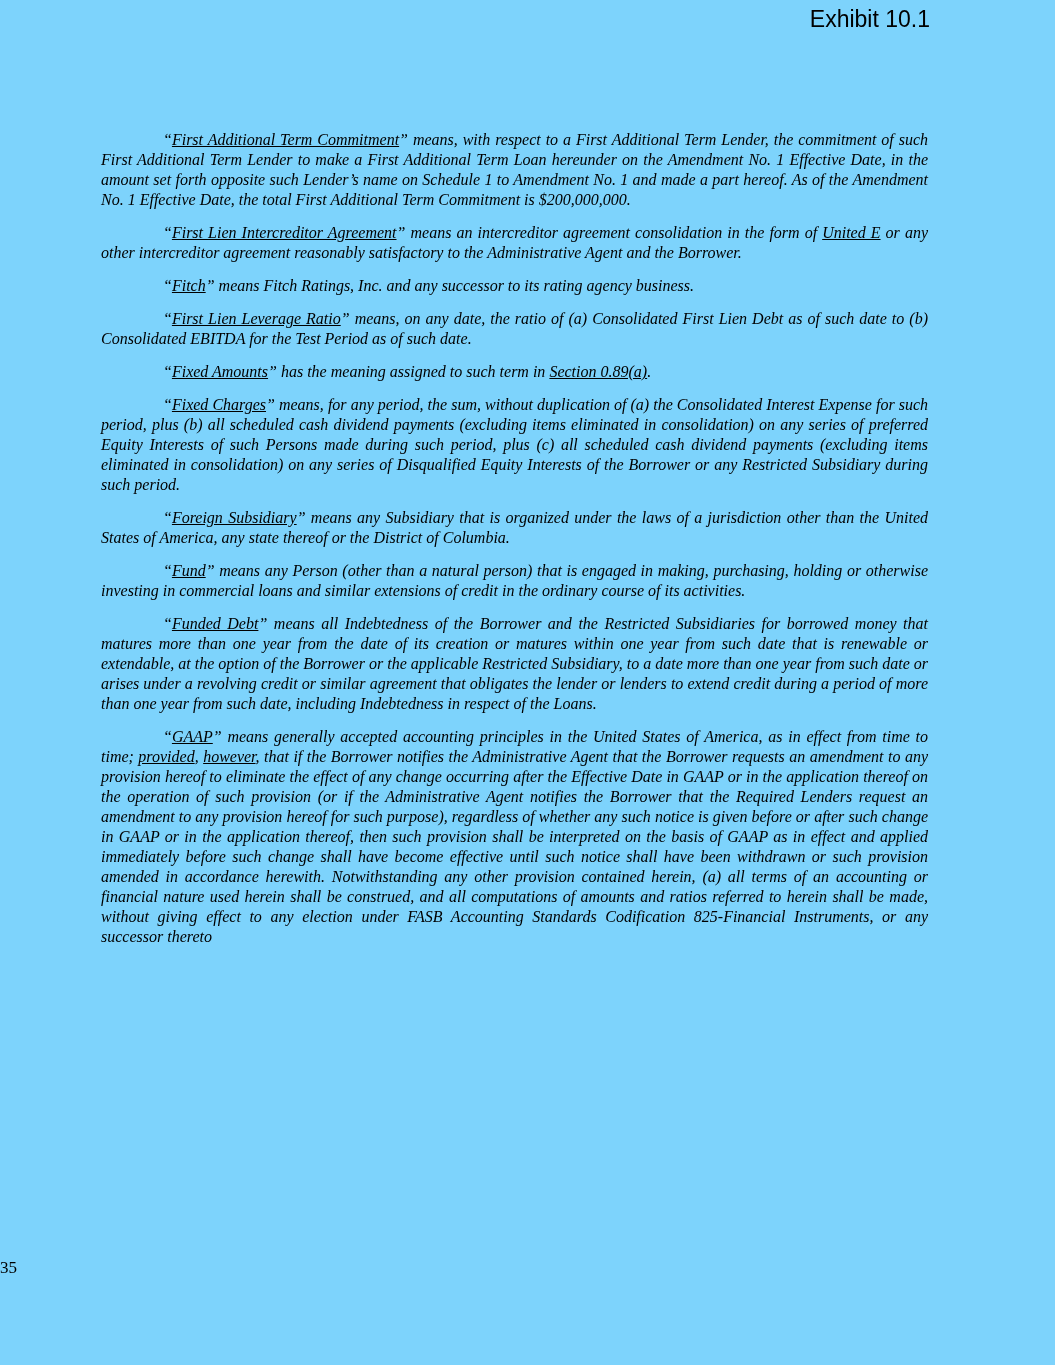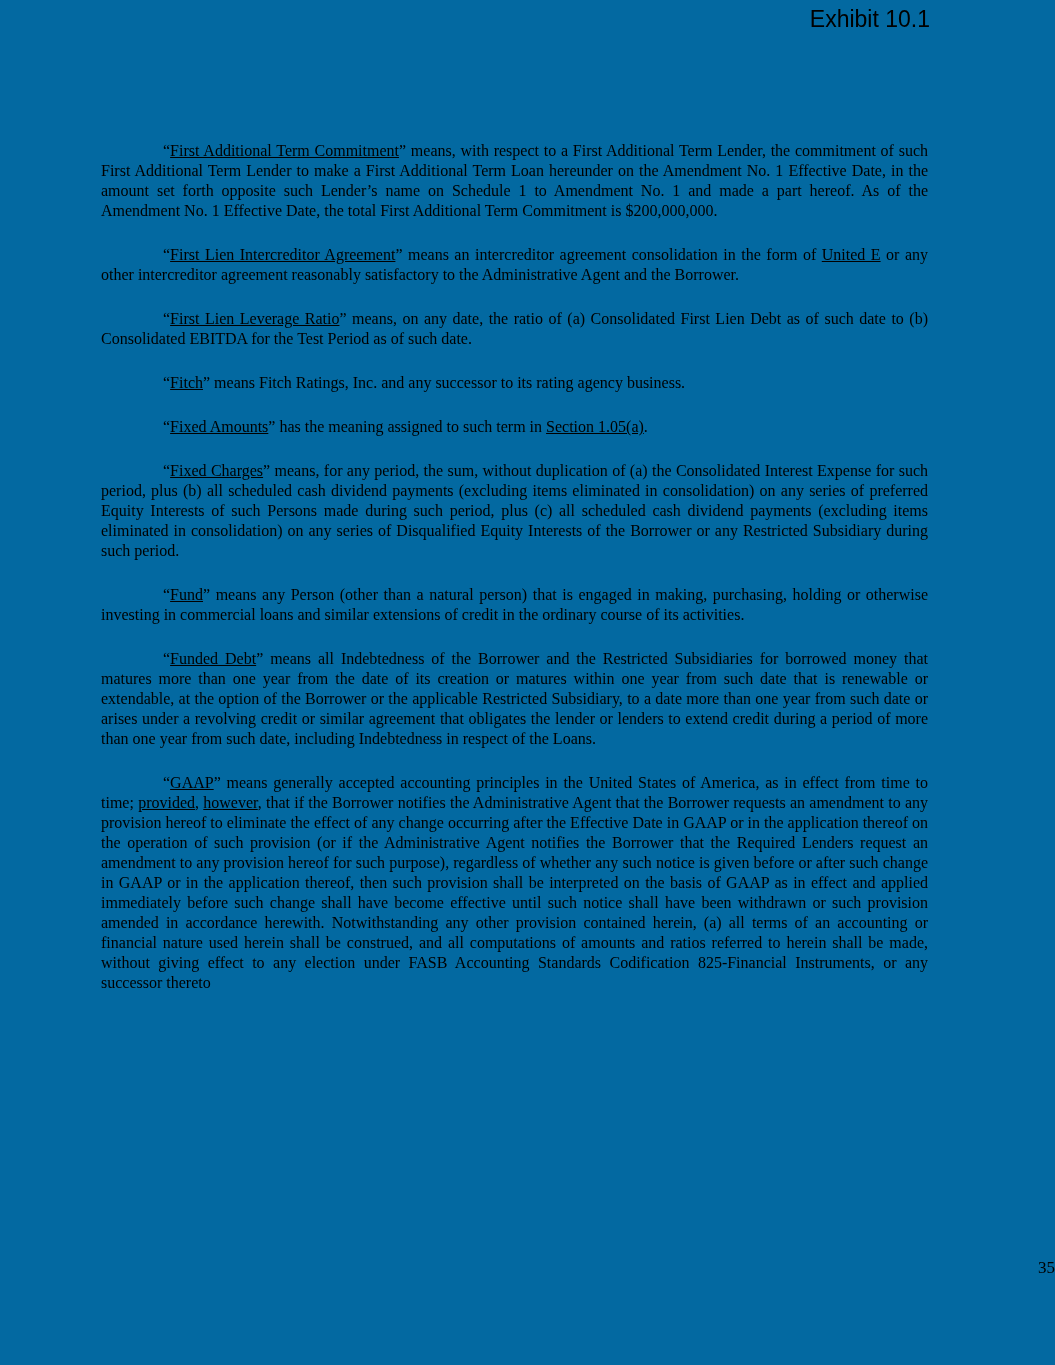--- a/index.html
+++ b/index.html
@@ -4,21 +4,21 @@
 <style>
   html, body {
     margin: 0;
     padding: 0;
     background: #ffffff;
   }
   .page {
     position: relative;
     width: 1055px;
     height: 1365px;
-    background: #0369a1;
+    background: #7dd3fc;
     color: #000000;
     overflow: hidden;
   }
   .exhibit-header {
     position: absolute;
     top: 6px;
     right: 125px;
     font-family: "Liberation Sans", sans-serif;
     font-size: 23px;
     font-weight: 400;
@@ -29,51 +29,53 @@
     top: 117px;
     left: 101px;
     width: 827px;
     font-family: "Liberation Serif", serif;
     font-size: 16px;
     line-height: 20px;
     text-align: justify;
     color: #000000;
   }
   .doc-body p {
-    margin: 24px 0;
+    margin: 13px 0;
     text-indent: 62px;
+    font-style: italic;
   }
   .u {
     text-decoration: underline;
   }
   .page-number {
     position: absolute;
     top: 1258px;
     left: 0;
     width: 100%;
-    text-align: right;
+    text-align: left;
     font-family: "Liberation Serif", serif;
     font-size: 17px;
     color: #000000;
   }
 </style>
 </head>
 <body>
 
 <div class="page">
 
   <div class="exhibit-header">Exhibit 10.1</div>
 
   <div class="doc-body">
     <p><span>“</span><span class="u">First Additional Term Commitment</span><span>” means, with respect to a First Additional Term Lender, the commitment of such First Additional Term Lender to make a First Additional Term Loan hereunder on the Amendment No. 1 Effective Date, in the amount set forth opposite such Lender’s name on Schedule 1 to Amendment No. 1 and made a part hereof.  As of the Amendment No. 1 Effective Date, the total First Additional Term Commitment is $200,000,000.</span></p>
     <p><span>“</span><span class="u">First Lien Intercreditor Agreement</span><span>” means an intercreditor agreement consolidation in the form of </span><span class="u">United E</span><span> or any other intercreditor agreement reasonably satisfactory to the Administrative Agent and the Borrower.</span></p>
+    <p><span>“</span><span class="u">Fitch</span><span>” means Fitch Ratings, Inc. and any successor to its rating agency business.</span></p>
     <p><span>“</span><span class="u">First Lien Leverage Ratio</span><span>” means, on any date, the ratio of (a) Consolidated First Lien Debt as of such date to (b) Consolidated EBITDA for the Test Period as of such date.</span></p>
-    <p><span>“</span><span class="u">Fitch</span><span>” means Fitch Ratings, Inc. and any successor to its rating agency business.</span></p>
-    <p><span>“</span><span class="u">Fixed Amounts</span><span>” has the meaning assigned to such term in </span><span class="u">Section 1.05(a)</span><span>.</span></p>
+    <p><span>“</span><span class="u">Fixed Amounts</span><span>” has the meaning assigned to such term in </span><span class="u">Section 0.89(a)</span><span>.</span></p>
     <p><span>“</span><span class="u">Fixed Charges</span><span>” means, for any period, the sum, without duplication of (a) the Consolidated Interest Expense for such period, plus (b) all scheduled cash dividend payments (excluding items eliminated in consolidation) on any series of preferred Equity Interests of such Persons made during such period, plus (c) all scheduled cash dividend payments (excluding items eliminated in consolidation) on any series of Disqualified Equity Interests of the Borrower or any Restricted Subsidiary during such period.</span></p>
+    <p><span>“</span><span class="u">Foreign Subsidiary</span><span>” means any Subsidiary that is organized under the laws of a jurisdiction other than the United States of America, any state thereof or the District of Columbia.</span></p>
     <p><span>“</span><span class="u">Fund</span><span>” means any Person (other than a natural person) that is engaged in making, purchasing, holding or otherwise investing in commercial loans and similar extensions of credit in the ordinary course of its activities.</span></p>
     <p><span>“</span><span class="u">Funded Debt</span><span>” means all Indebtedness of the Borrower and the Restricted Subsidiaries for borrowed money that matures more than one year from the date of its creation or matures within one year from such date that is renewable or extendable, at the option of the Borrower or the applicable Restricted Subsidiary, to a date more than one year from such date or arises under a revolving credit or similar agreement that obligates the lender or lenders to extend credit during a period of more than one year from such date, including Indebtedness in respect of the Loans.</span></p>
     <p><span>“</span><span class="u">GAAP</span><span>” means generally accepted accounting principles in the United States of America, as in effect from time to time; </span><span class="u">provided</span><span>, </span><span class="u">however</span><span>, that if the Borrower notifies the Administrative Agent that the Borrower requests an amendment to any provision hereof to eliminate the effect of any change occurring after the Effective Date in GAAP or in the application thereof on the operation of such provision (or if the Administrative Agent notifies the Borrower that the Required Lenders request an amendment to any provision hereof for such purpose), regardless of whether any such notice is given before or after such change in GAAP or in the application thereof, then such provision shall be interpreted on the basis of GAAP as in effect and applied immediately before such change shall have become effective until such notice shall have been withdrawn or such provision amended in accordance herewith. Notwithstanding any other provision contained herein, (a) all terms of an accounting or financial nature used herein shall be construed, and all computations of amounts and ratios referred to herein shall be made, without giving effect to any election under FASB Accounting Standards Codification 825-Financial Instruments, or any successor thereto</span></p>
   </div>
 
   <div class="page-number">35</div>
 
 </div>
 
 </body></html>

